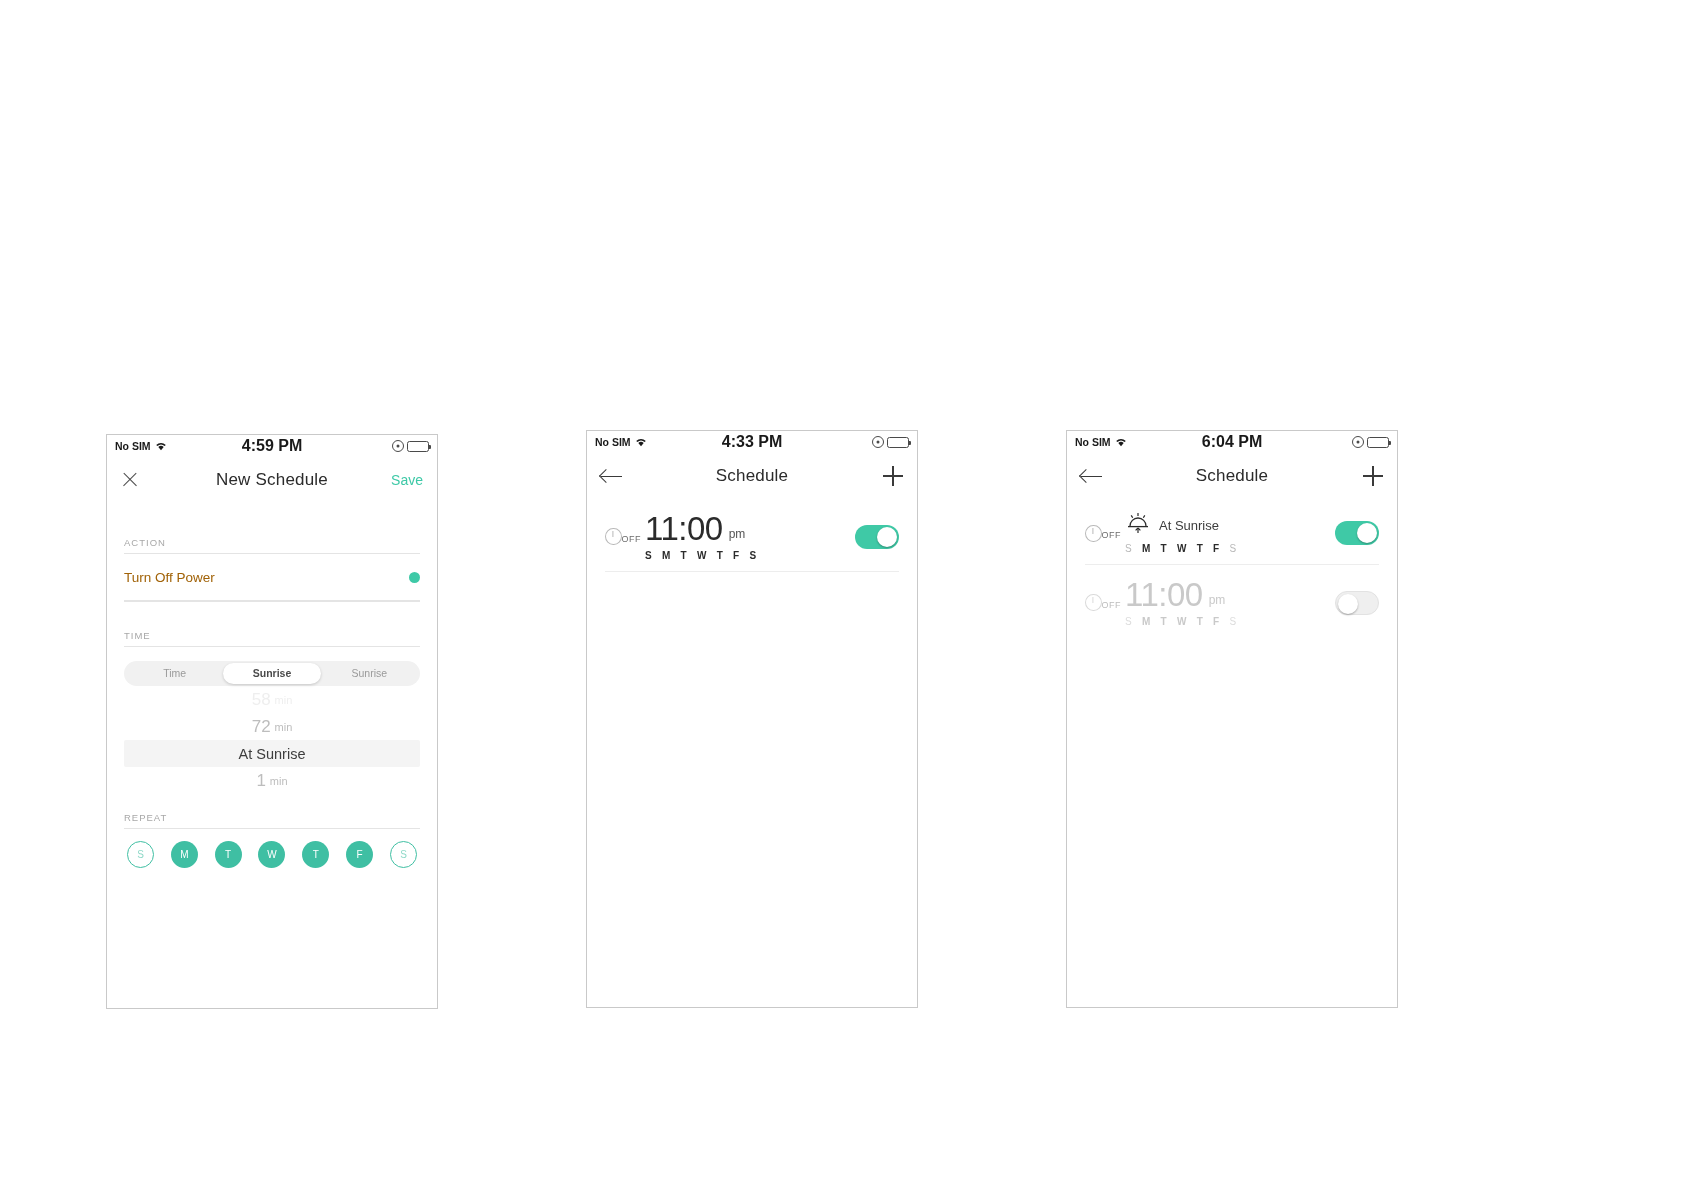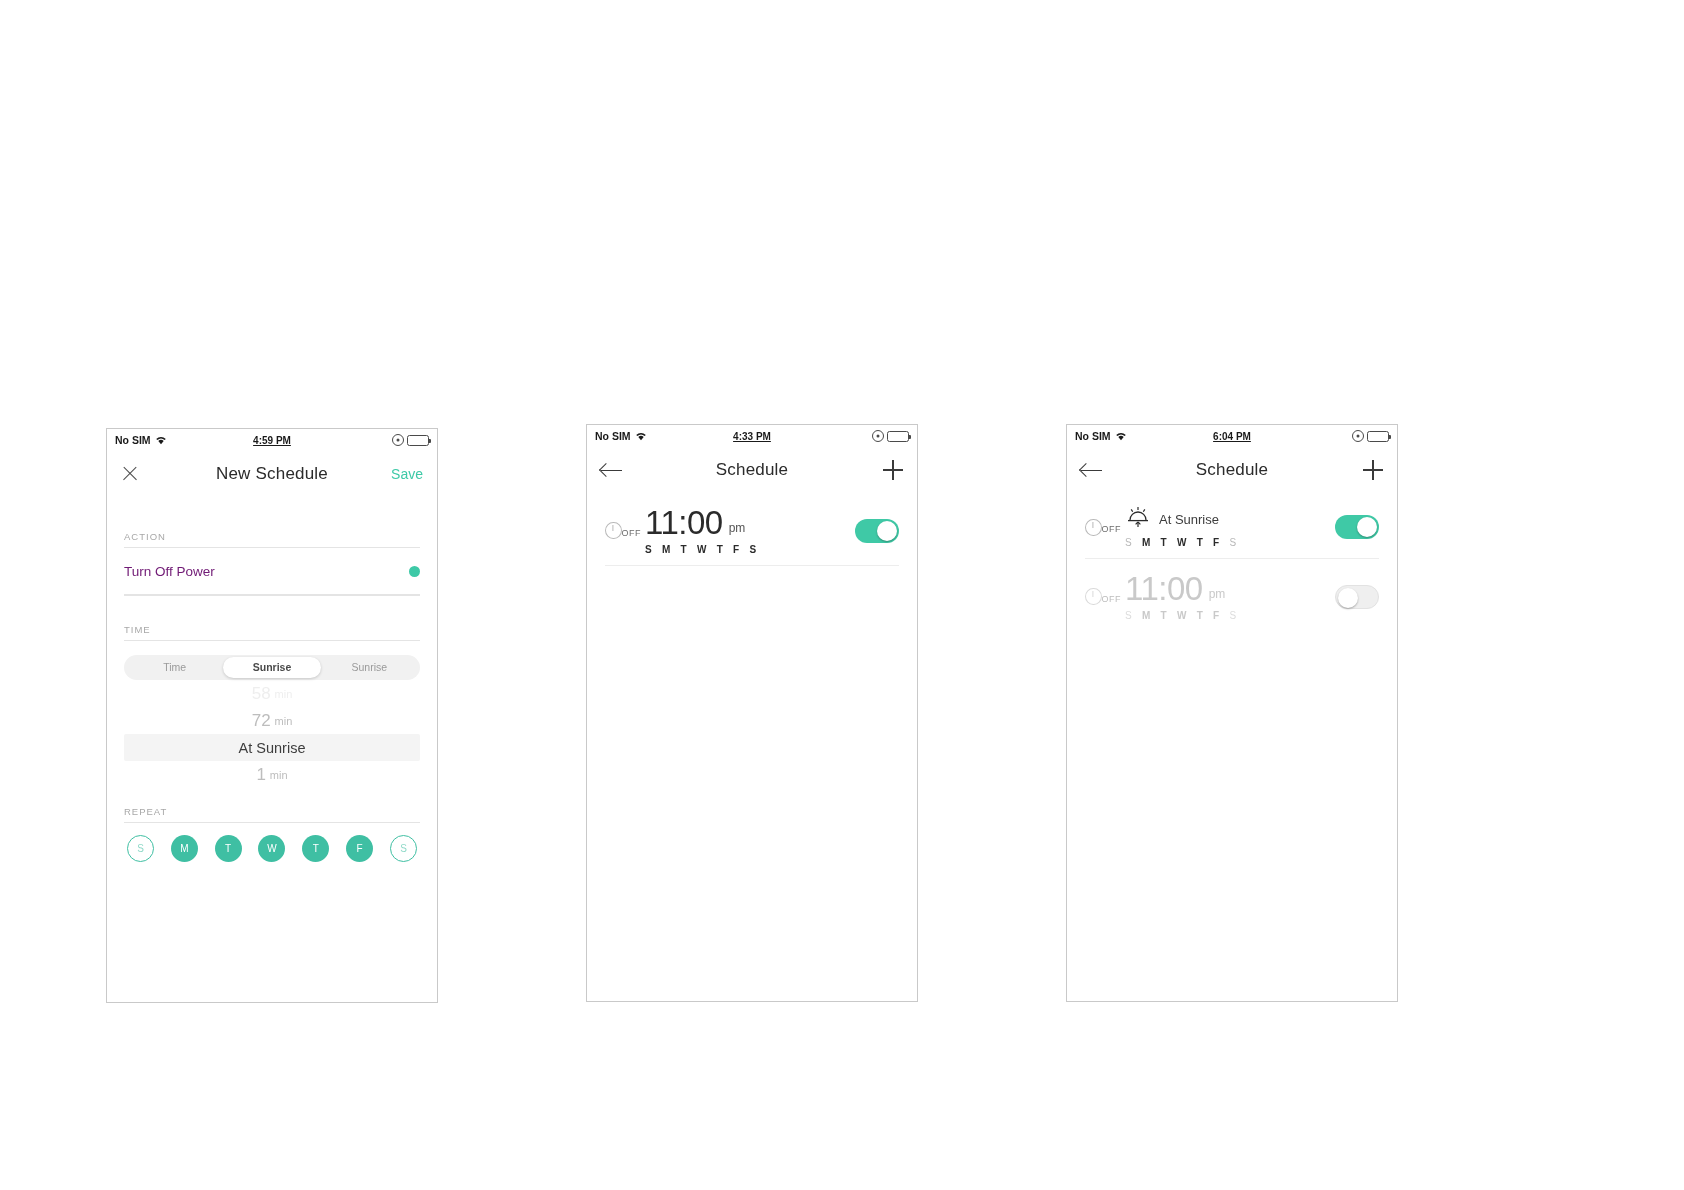--- a/index.html
+++ b/index.html
@@ -5,34 +5,35 @@
   html,body{margin:0;padding:0;}
   body{
     width:1684px;height:1190px;background:#ffffff;
     font-family:"Liberation Sans","DejaVu Sans",sans-serif;
     position:relative;overflow:hidden;
   }
   .phone{
     position:absolute;background:#ffffff;
     border:1px solid #c9c9c9;
     box-sizing:border-box;
+    margin-top:6px;
   }
   #phone1{left:106px;top:428px;width:332px;height:575px;}
   #phone2{left:586px;top:424px;width:332px;height:578px;}
   #phone3{left:1066px;top:424px;width:332px;height:578px;}
 
   
   .statusbar{
     height:22px;display:flex;align-items:center;
     font-size:10.5px;font-weight:bold;color:#1a1a1a;
     padding:0 8px;box-sizing:border-box;position:relative;
   }
   .sb-left{display:flex;align-items:center;gap:4px;}
   .sb-center{position:absolute;left:0;right:0;text-align:center;
-    font-size:10px;font-weight:bold;pointer-events:none;text-decoration:underline;}
+    font-size:16px;font-weight:bold;pointer-events:none;}
   .sb-right{margin-left:auto;display:flex;align-items:center;gap:3px;z-index:2;}
   .wifi{display:inline-block;width:12px;height:10px;}
   .loc{display:inline-block;width:10px;height:10px;border:1.2px solid #4a4a4a;
     border-radius:50%;position:relative;}
   .loc:after{content:"";position:absolute;left:50%;top:50%;width:3px;height:3px;
     background:#4a4a4a;border-radius:50%;transform:translate(-50%,-50%);}
   .battery{width:22px;height:11px;border:1px solid #4a4a4a;border-radius:2.5px;
     position:relative;box-sizing:border-box;padding:1px;}
   .battery:after{content:"";position:absolute;right:-3px;top:3px;width:2px;height:4px;
     background:#4a4a4a;border-radius:0 1px 1px 0;}
@@ -61,21 +62,21 @@
     transform:rotate(45deg);}
   .icon-plus{width:20px;height:20px;position:relative;}
   .icon-plus:before,.icon-plus:after{content:"";position:absolute;background:#3a3a3a;}
   .icon-plus:before{left:0;top:9.3px;width:20px;height:1.4px;}
   .icon-plus:after{top:0;left:9.3px;height:20px;width:1.4px;}
 
   
   .sec-label{font-size:9.5px;color:#a8a8a8;letter-spacing:1px;padding:0 0 5px 17px;}
   .hr{height:1px;background:#e4e4e4;margin:0 17px;}
   .opt-row{height:46px;display:flex;align-items:center;padding:0 17px;box-sizing:border-box;}
-  .opt-label{font-size:13.5px;color:#701a75;}
+  .opt-label{font-size:13.5px;color:#a16207;}
   .radio{margin-left:auto;width:11px;height:11px;border-radius:50%;box-sizing:border-box;}
   .radio.on{background:#3ec9a7;}
   .radio.off{border:1px solid #c6c6c6;}
 
   
   .seg{margin:14px 17px 0 17px;height:25px;background:#f1f1f1;border-radius:13px;
     display:flex;align-items:center;padding:2px;box-sizing:border-box;position:relative;}
   .seg-item{flex:1;text-align:center;font-size:10.5px;color:#9a9a9a;line-height:21px;
     border-radius:11px;}
   .seg-item.active{background:#ffffff;color:#4a4a4a;font-weight:bold;

